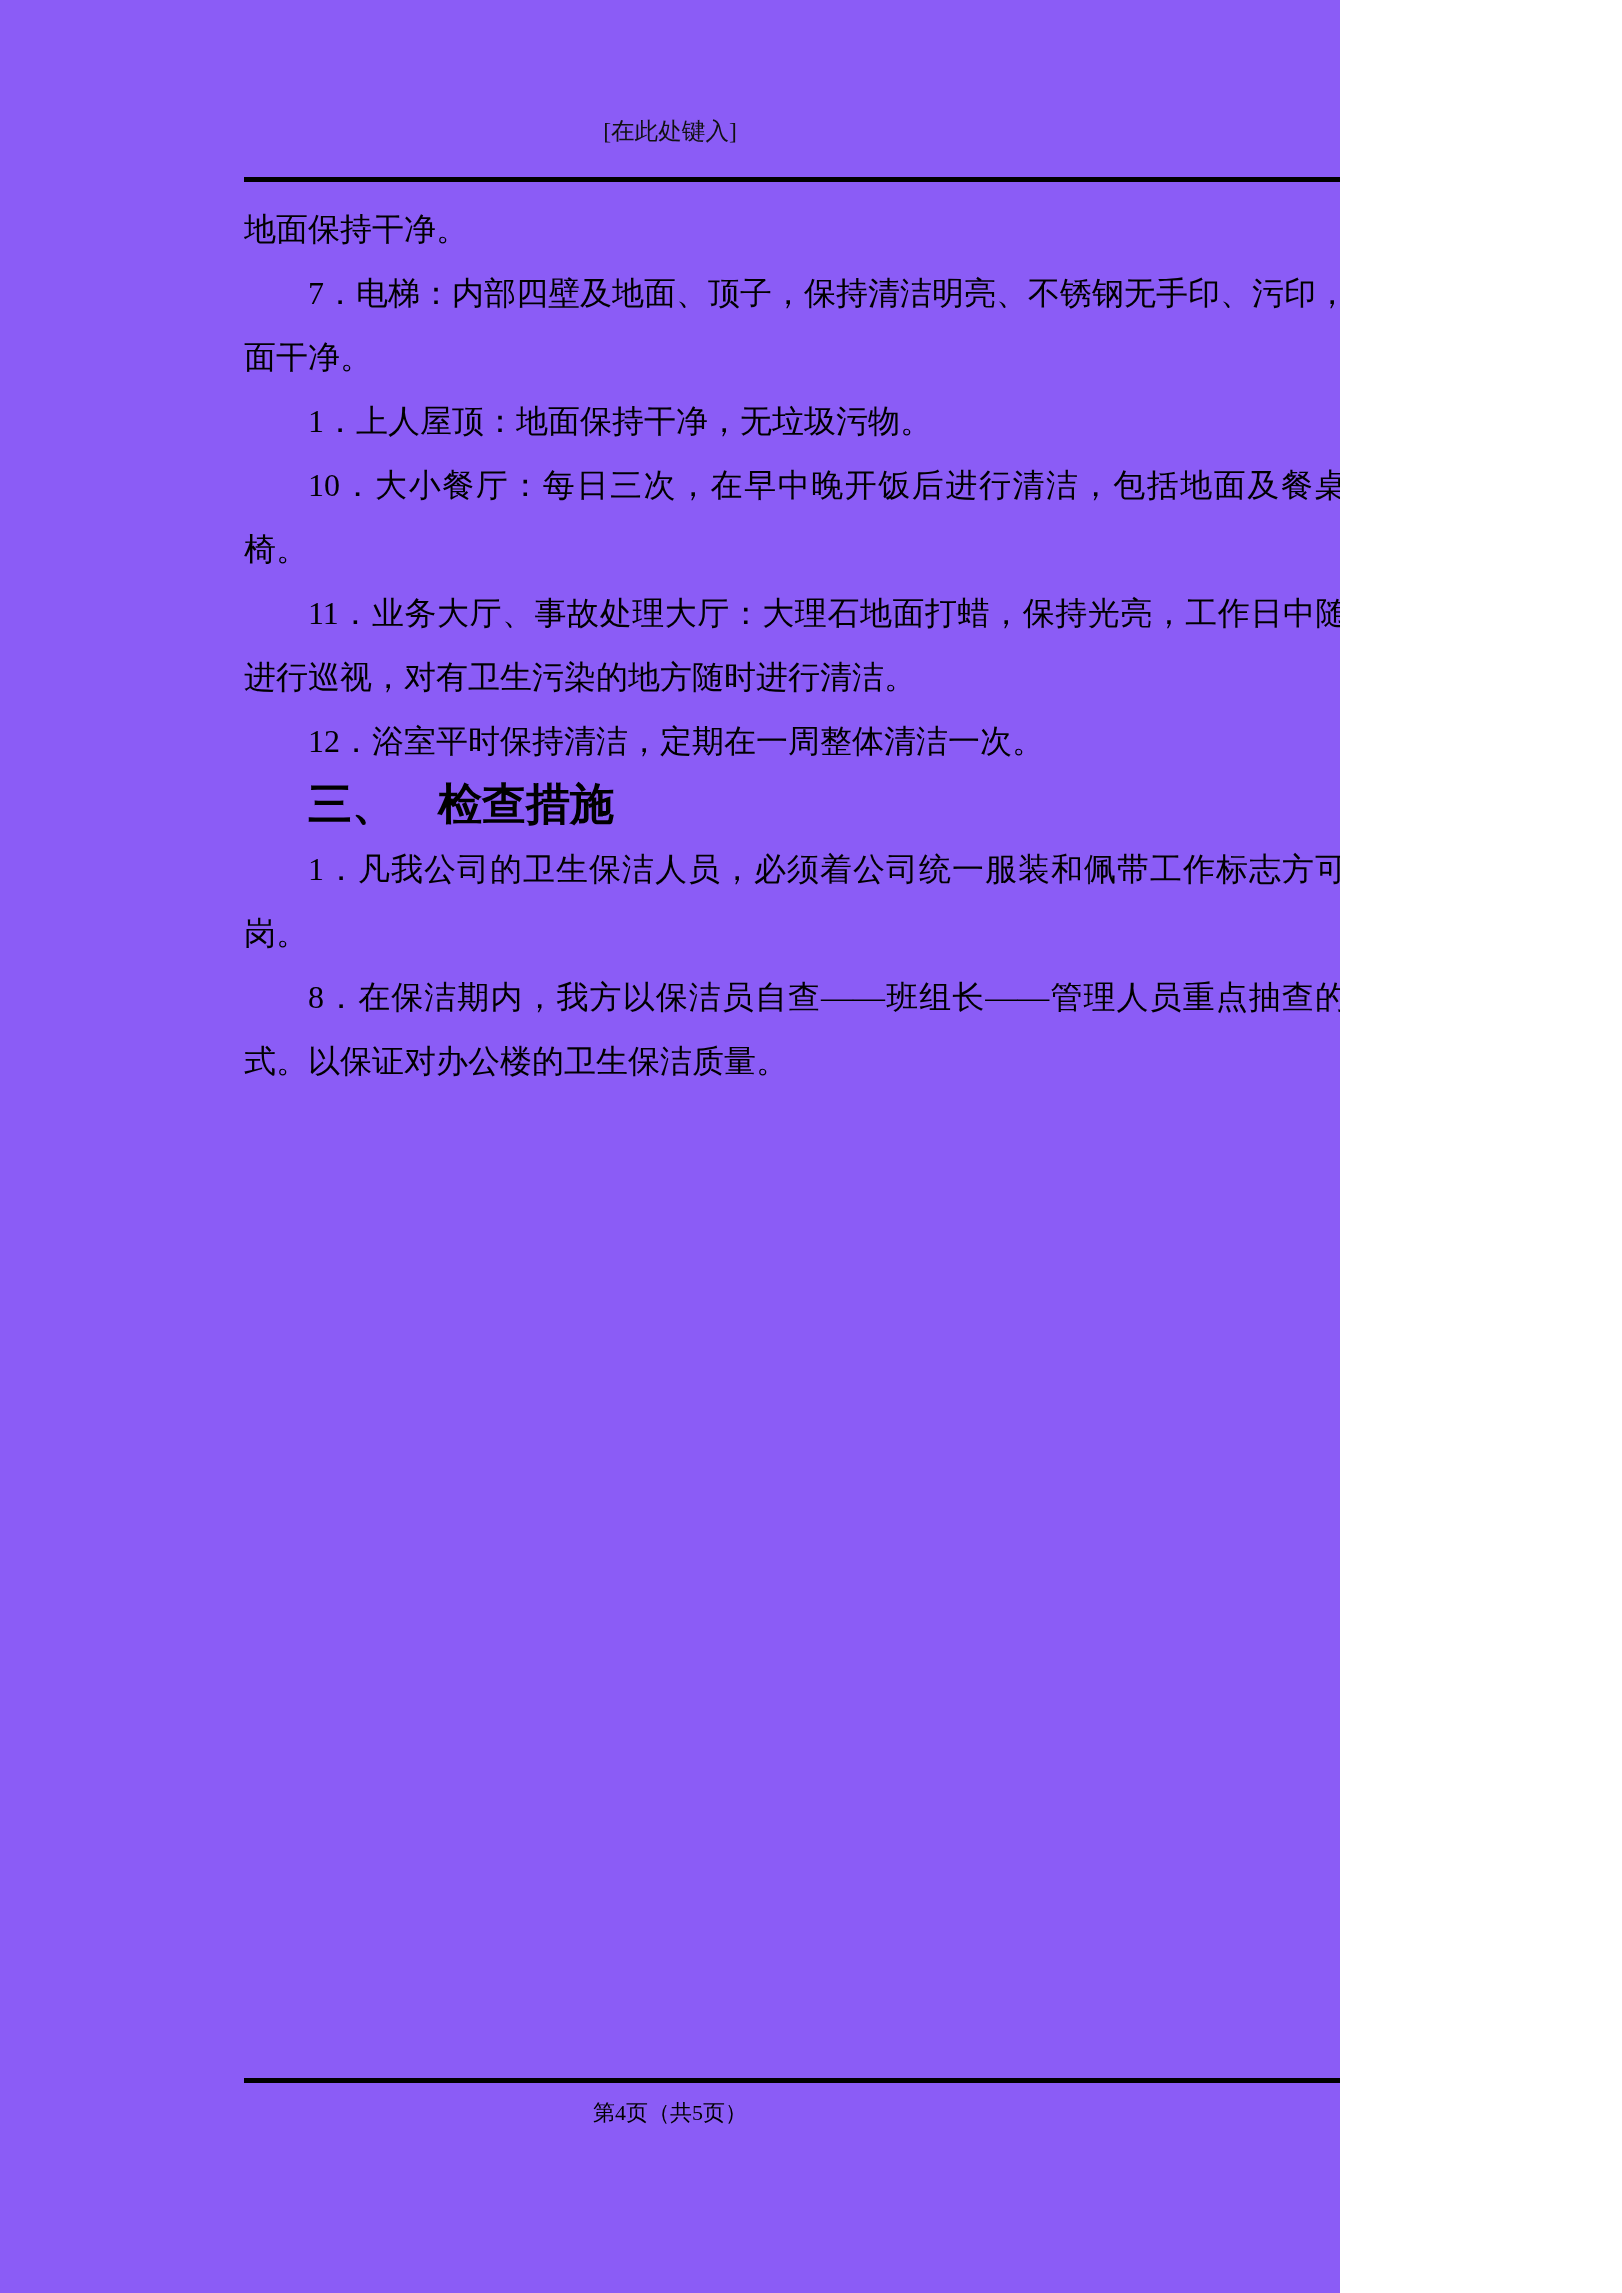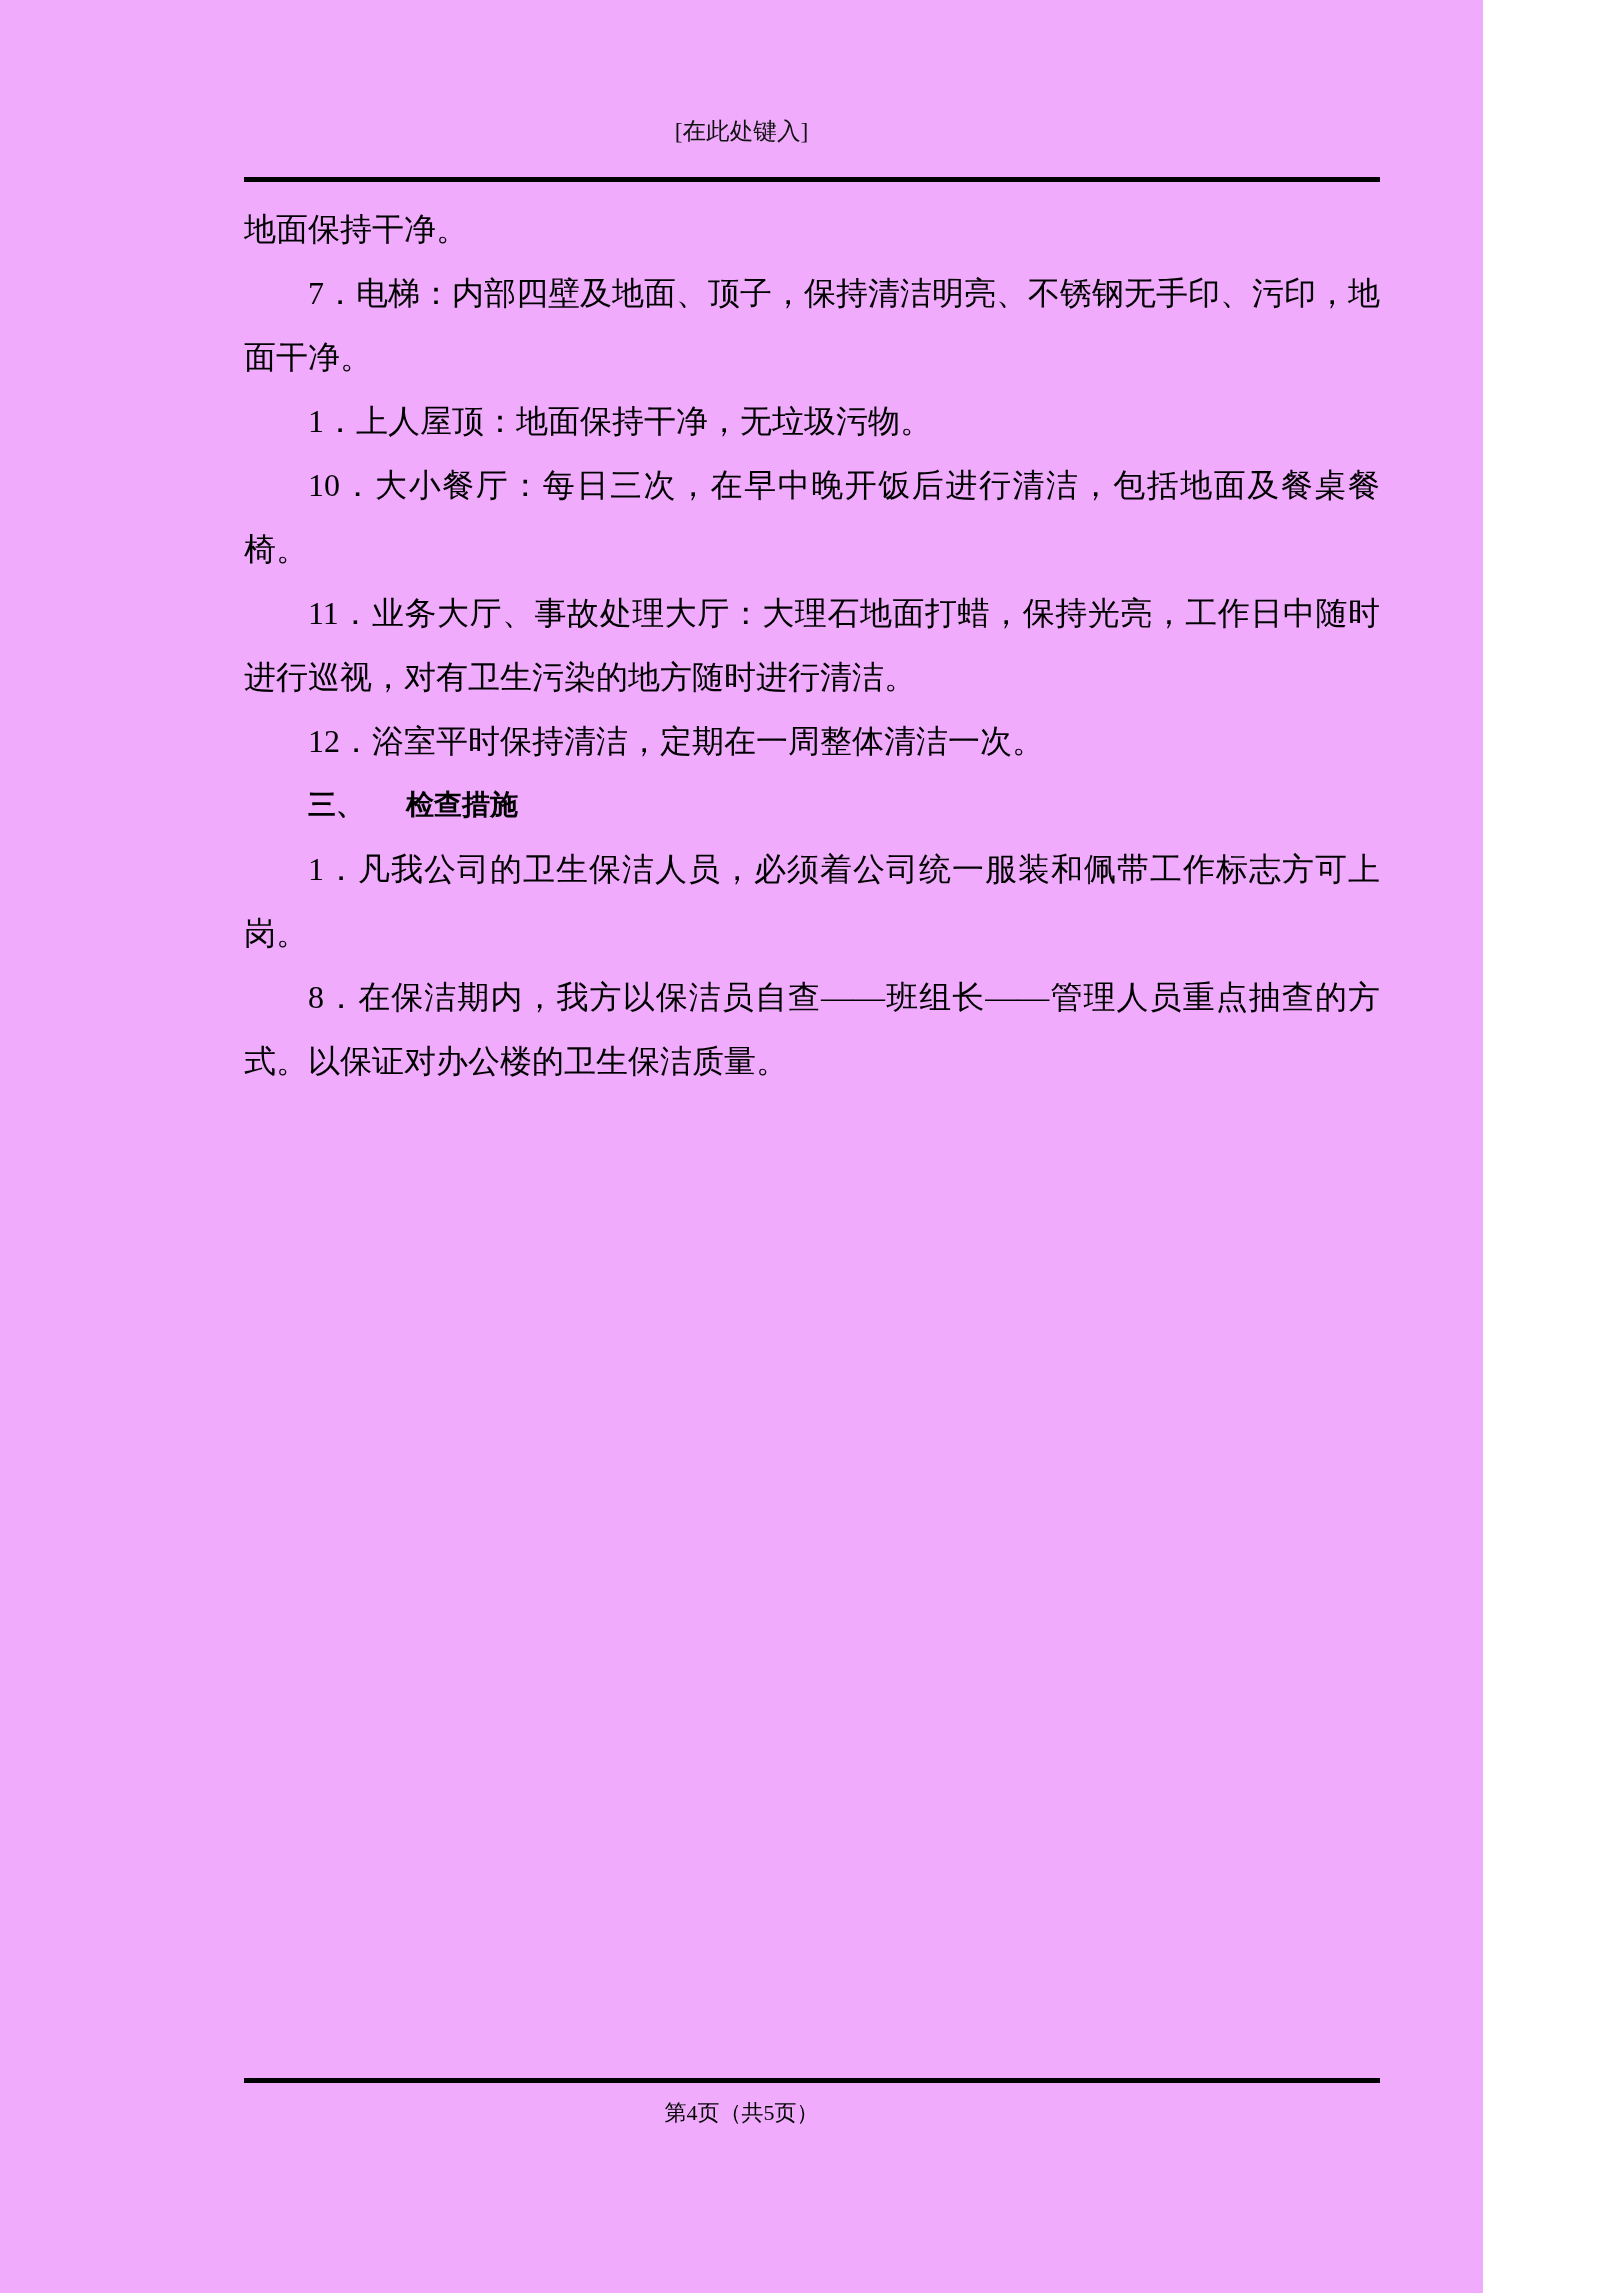--- a/index.html
+++ b/index.html
@@ -1,21 +1,21 @@
 <!DOCTYPE html>
 <html style="font-size:14.5px"><head>
 <meta charset="utf-8">
 <style>
   * { margin: 0; padding: 0; box-sizing: border-box; }
   html, body { background: #ffffff; }
   .page {
     position: relative;
-    width: 1483px;
+    width: 1340px;
     height: 2294px;
-    background: #f0abfc;
+    background: #8b5cf6;
     font-family: "Liberation Serif", "DejaVu Serif", serif;
     color: #000000;
     overflow: hidden;
   }
   .header-placeholder {
     position: absolute;
     top: 115px;
     left: 0;
     width: 100%;
     text-align: center;
@@ -37,21 +37,21 @@
     top: 197px;
     left: 244px;
     width: 1136px;
     font-size: 32px;
     line-height: 64px;
     text-align: justify;
   }
   .body-text p { margin: 0; text-indent: 64px; }
   .body-text p.continuation { text-indent: 0; }
   .section-heading {
-    font-size: 28px;
+    font-size: 44px;
     font-weight: bold;
     text-indent: 64px;
     text-align: left;
   }
   .section-heading .heading-title { margin-left: 42px; }
   .page-number {
     position: absolute;
     top: 2096px;
     left: 0;
     width: 100%;

